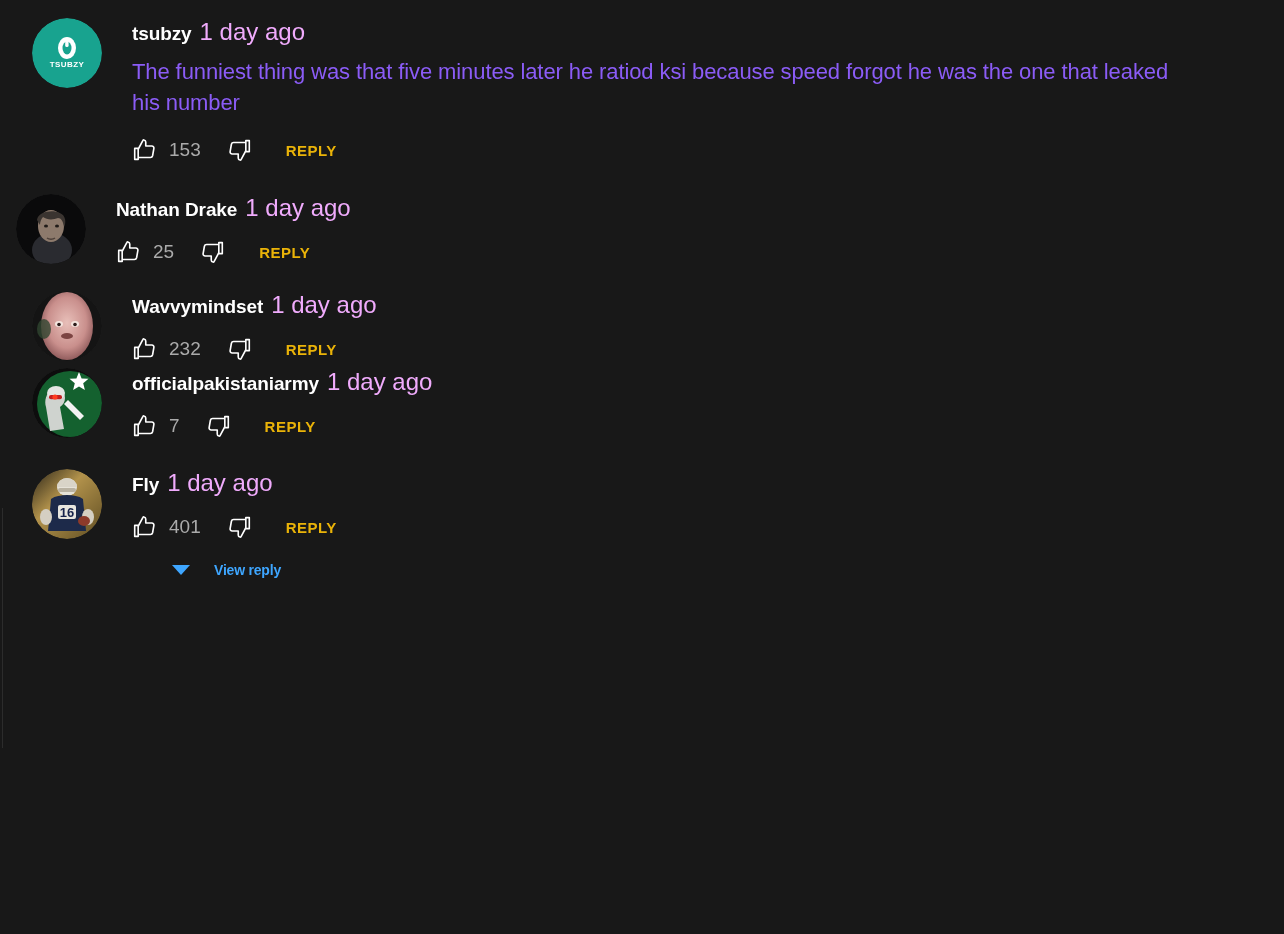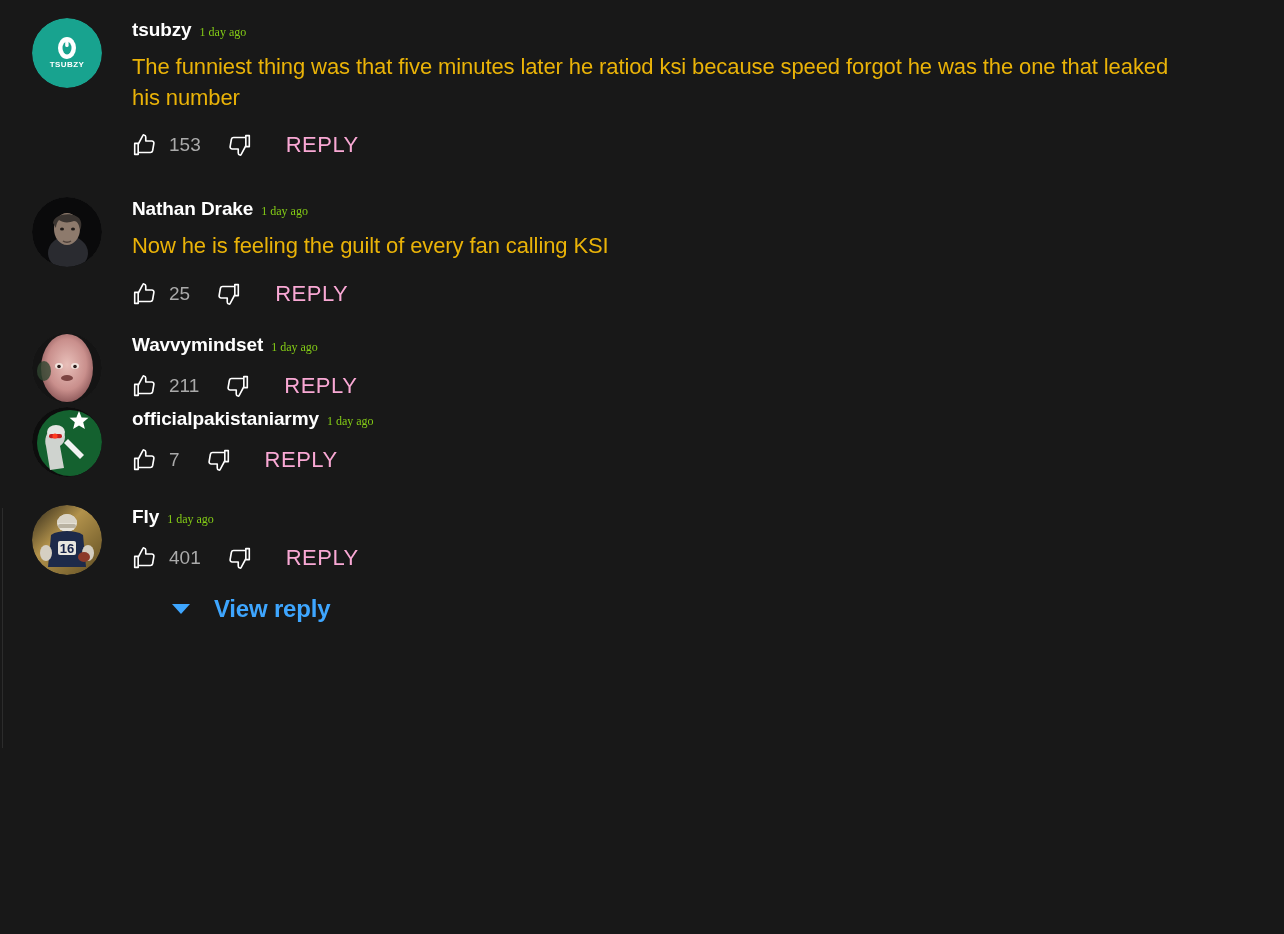--- a/index.html
+++ b/index.html
@@ -36,21 +36,21 @@
   }
 
   .comment {
     display: flex;
     align-items: flex-start;
     padding-left: 32px;
     padding-right: 20px;
   }
 
   .c0 { margin-top: 0px; }
-  .c1 { margin-top: 33px; }
+  .c1 { margin-top: 25px; padding-left: 16px; }
   .c2 { margin-top: 20px; }
   .c3 { }
   .c4 { margin-top: 24px; }
 
   
   .avatar {
     width: 70px;
     height: 70px;
     min-width: 70px;
     border-radius: 50%;
@@ -75,31 +75,30 @@
     line-height: 1;
     padding-top: 6px;
   }
   .author {
     font-size: 19px;
     font-weight: bold;
     color: #ffffff;
     letter-spacing: -0.1px;
   }
   .time {
-    font-size: 12px;
-    color: #84cc16;
+    font-size: 24px;
+    color: #f0abfc;
     font-weight: normal;
-    font-family: Liberation Serif, serif;
   }
 
   .ctext {
     margin-top: 13px;
     font-size: 22px;
     line-height: 1.39;
-    color: #eab308;
+    color: #8b5cf6;
     letter-spacing: -0.1px;
     max-width: 1050px;
     word-wrap: break-word;
   }
   .ctext .emo {
     font-family: "DejaVu Sans", sans-serif;
     font-size: 25px;
     line-height: 1;
     vertical-align: -3px;
   }
@@ -125,24 +124,24 @@
   .thumb path { fill: none; stroke: #ffffff; stroke-width: 1.5; stroke-linejoin: round; }
   .likecount {
     font-size: 19px;
     color: #aaaaaa;
     margin-left: 11px;
     min-width: 10px;
   }
   .act-dislike { margin-left: 25px; }
   .reply-btn {
     margin-left: 34px;
-    font-size: 22px;
-    font-weight: normal;
+    font-size: 15px;
+    font-weight: bold;
     letter-spacing: 0.5px;
-    color: #f9a8d4;
+    color: #eab308;
     text-transform: uppercase;
     background: none;
     border: none;
     font-family: "Liberation Sans", sans-serif;
     cursor: pointer;
     padding: 0;
   }
 
   
   .view-replies {
@@ -156,21 +155,21 @@
   .tri {
     width: 0;
     height: 0;
     border-left: 9px solid transparent;
     border-right: 9px solid transparent;
     border-top: 10px solid #3ea6ff;
     margin-right: 24px;
   }
   .vr-label {
     color: #3ea6ff;
-    font-size: 24px;
+    font-size: 14px;
     font-weight: bold;
     letter-spacing: -0.2px;
   }
 </style>
 </head>
 <body>
 
 <div class="left-rule"></div>
 
 <div class="comments">
@@ -225,21 +224,20 @@
           <ellipse cx="41" cy="32" rx="2" ry="1.5" fill="#201b18"></ellipse>
           <path d="M31 44c2 1.6 6 1.6 8 0" stroke="#4e413a" stroke-width="1.5" fill="none"></path>
         </g>
       </svg>
     </div>
     <div class="cbody">
       <div class="meta">
         <span class="author">Nathan Drake</span>
         <span class="time">1 day ago</span>
       </div>
-      <div class="ctext"><span>Now he is feeling the guilt of every fan calling KSI</span><span class="emo"></span></div>
       <div class="actions">
         <div class="act-like">
           <svg class="thumb" viewBox="0 0 24 24">
             <path d="M2.5 10.5h3.2v10.2H2.5zM5.7 11.3l4.4-8.1c.2-.4.6-.6 1-.5.9.2 1.6 1 1.6 2v3.6h5.6c1.2 0 2.1 1.1 1.9 2.3l-1.2 6.7c-.2.9-1 1.6-2 1.6H5.7z"></path>
           </svg>
           <span class="likecount">25</span>
         </div>
         <div class="act-dislike">
           <svg class="thumb" viewBox="0 0 24 24">
             <path d="M21.5 13.5h-3.2V3.3h3.2zM18.3 12.7l-4.4 8.1c-.2.4-.6.6-1 .5-.9-.2-1.6-1-1.6-2v-3.6H5.7c-1.2 0-2.1-1.1-1.9-2.3l1.2-6.7c.2-.9 1-1.6 2-1.6h11.3z"></path>
@@ -278,21 +276,21 @@
     <div class="cbody">
       <div class="meta">
         <span class="author">Wavvymindset</span>
         <span class="time">1 day ago</span>
       </div>
       <div class="actions">
         <div class="act-like">
           <svg class="thumb" viewBox="0 0 24 24">
             <path d="M2.5 10.5h3.2v10.2H2.5zM5.7 11.3l4.4-8.1c.2-.4.6-.6 1-.5.9.2 1.6 1 1.6 2v3.6h5.6c1.2 0 2.1 1.1 1.9 2.3l-1.2 6.7c-.2.9-1 1.6-2 1.6H5.7z"></path>
           </svg>
-          <span class="likecount">211</span>
+          <span class="likecount">232</span>
         </div>
         <div class="act-dislike">
           <svg class="thumb" viewBox="0 0 24 24">
             <path d="M21.5 13.5h-3.2V3.3h3.2zM18.3 12.7l-4.4 8.1c-.2.4-.6.6-1 .5-.9-.2-1.6-1-1.6-2v-3.6H5.7c-1.2 0-2.1-1.1-1.9-2.3l1.2-6.7c.2-.9 1-1.6 2-1.6h11.3z"></path>
           </svg>
         </div>
         <button class="reply-btn">REPLY</button>
       </div>
     </div>
   </div>

